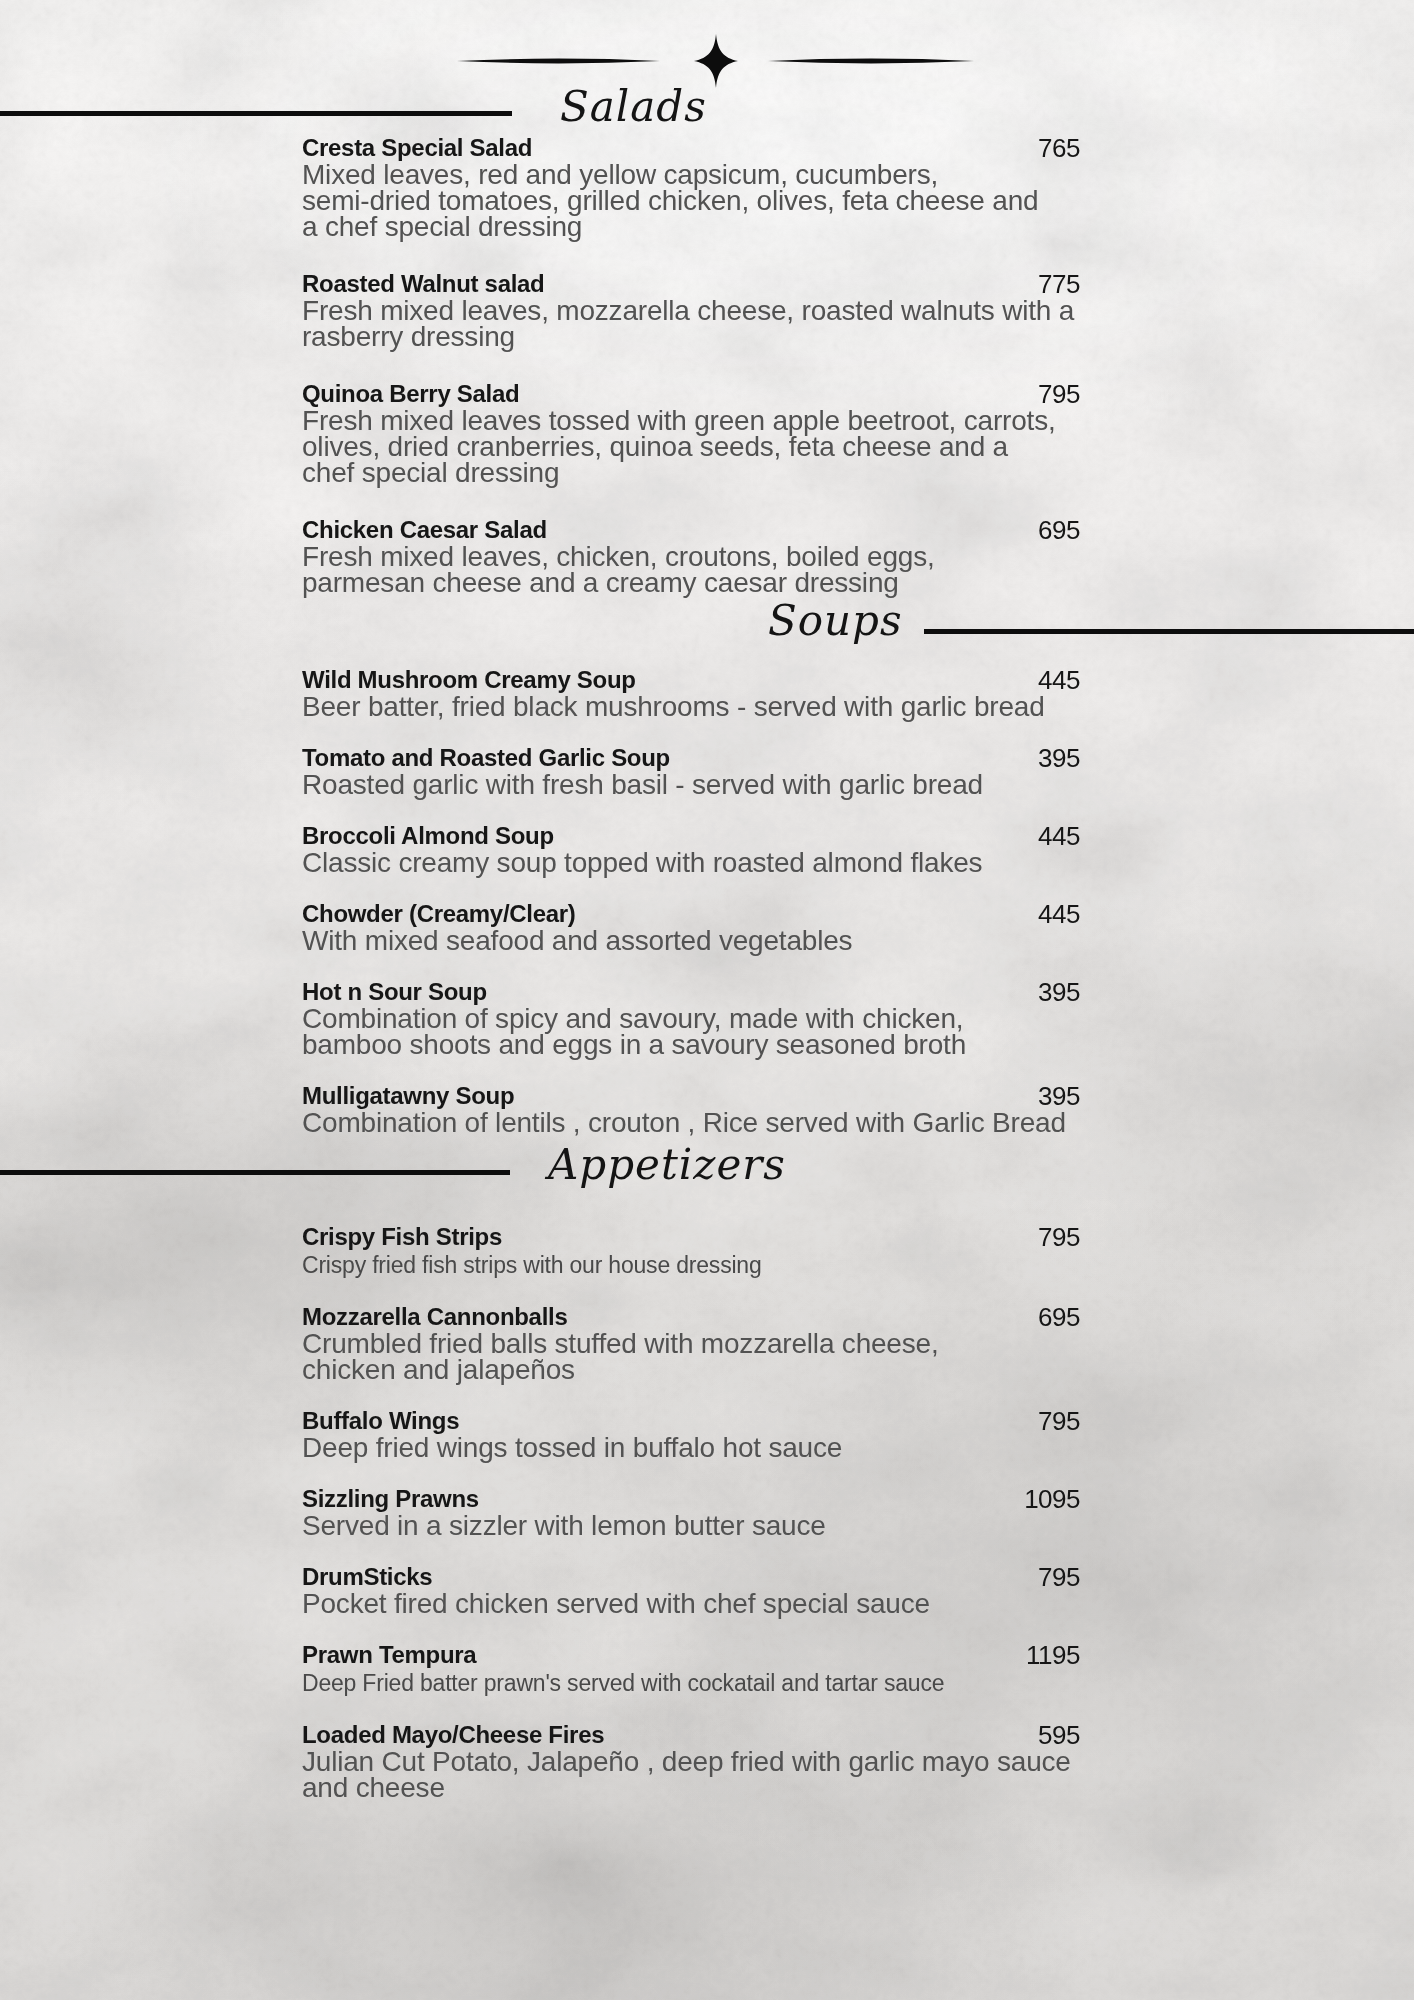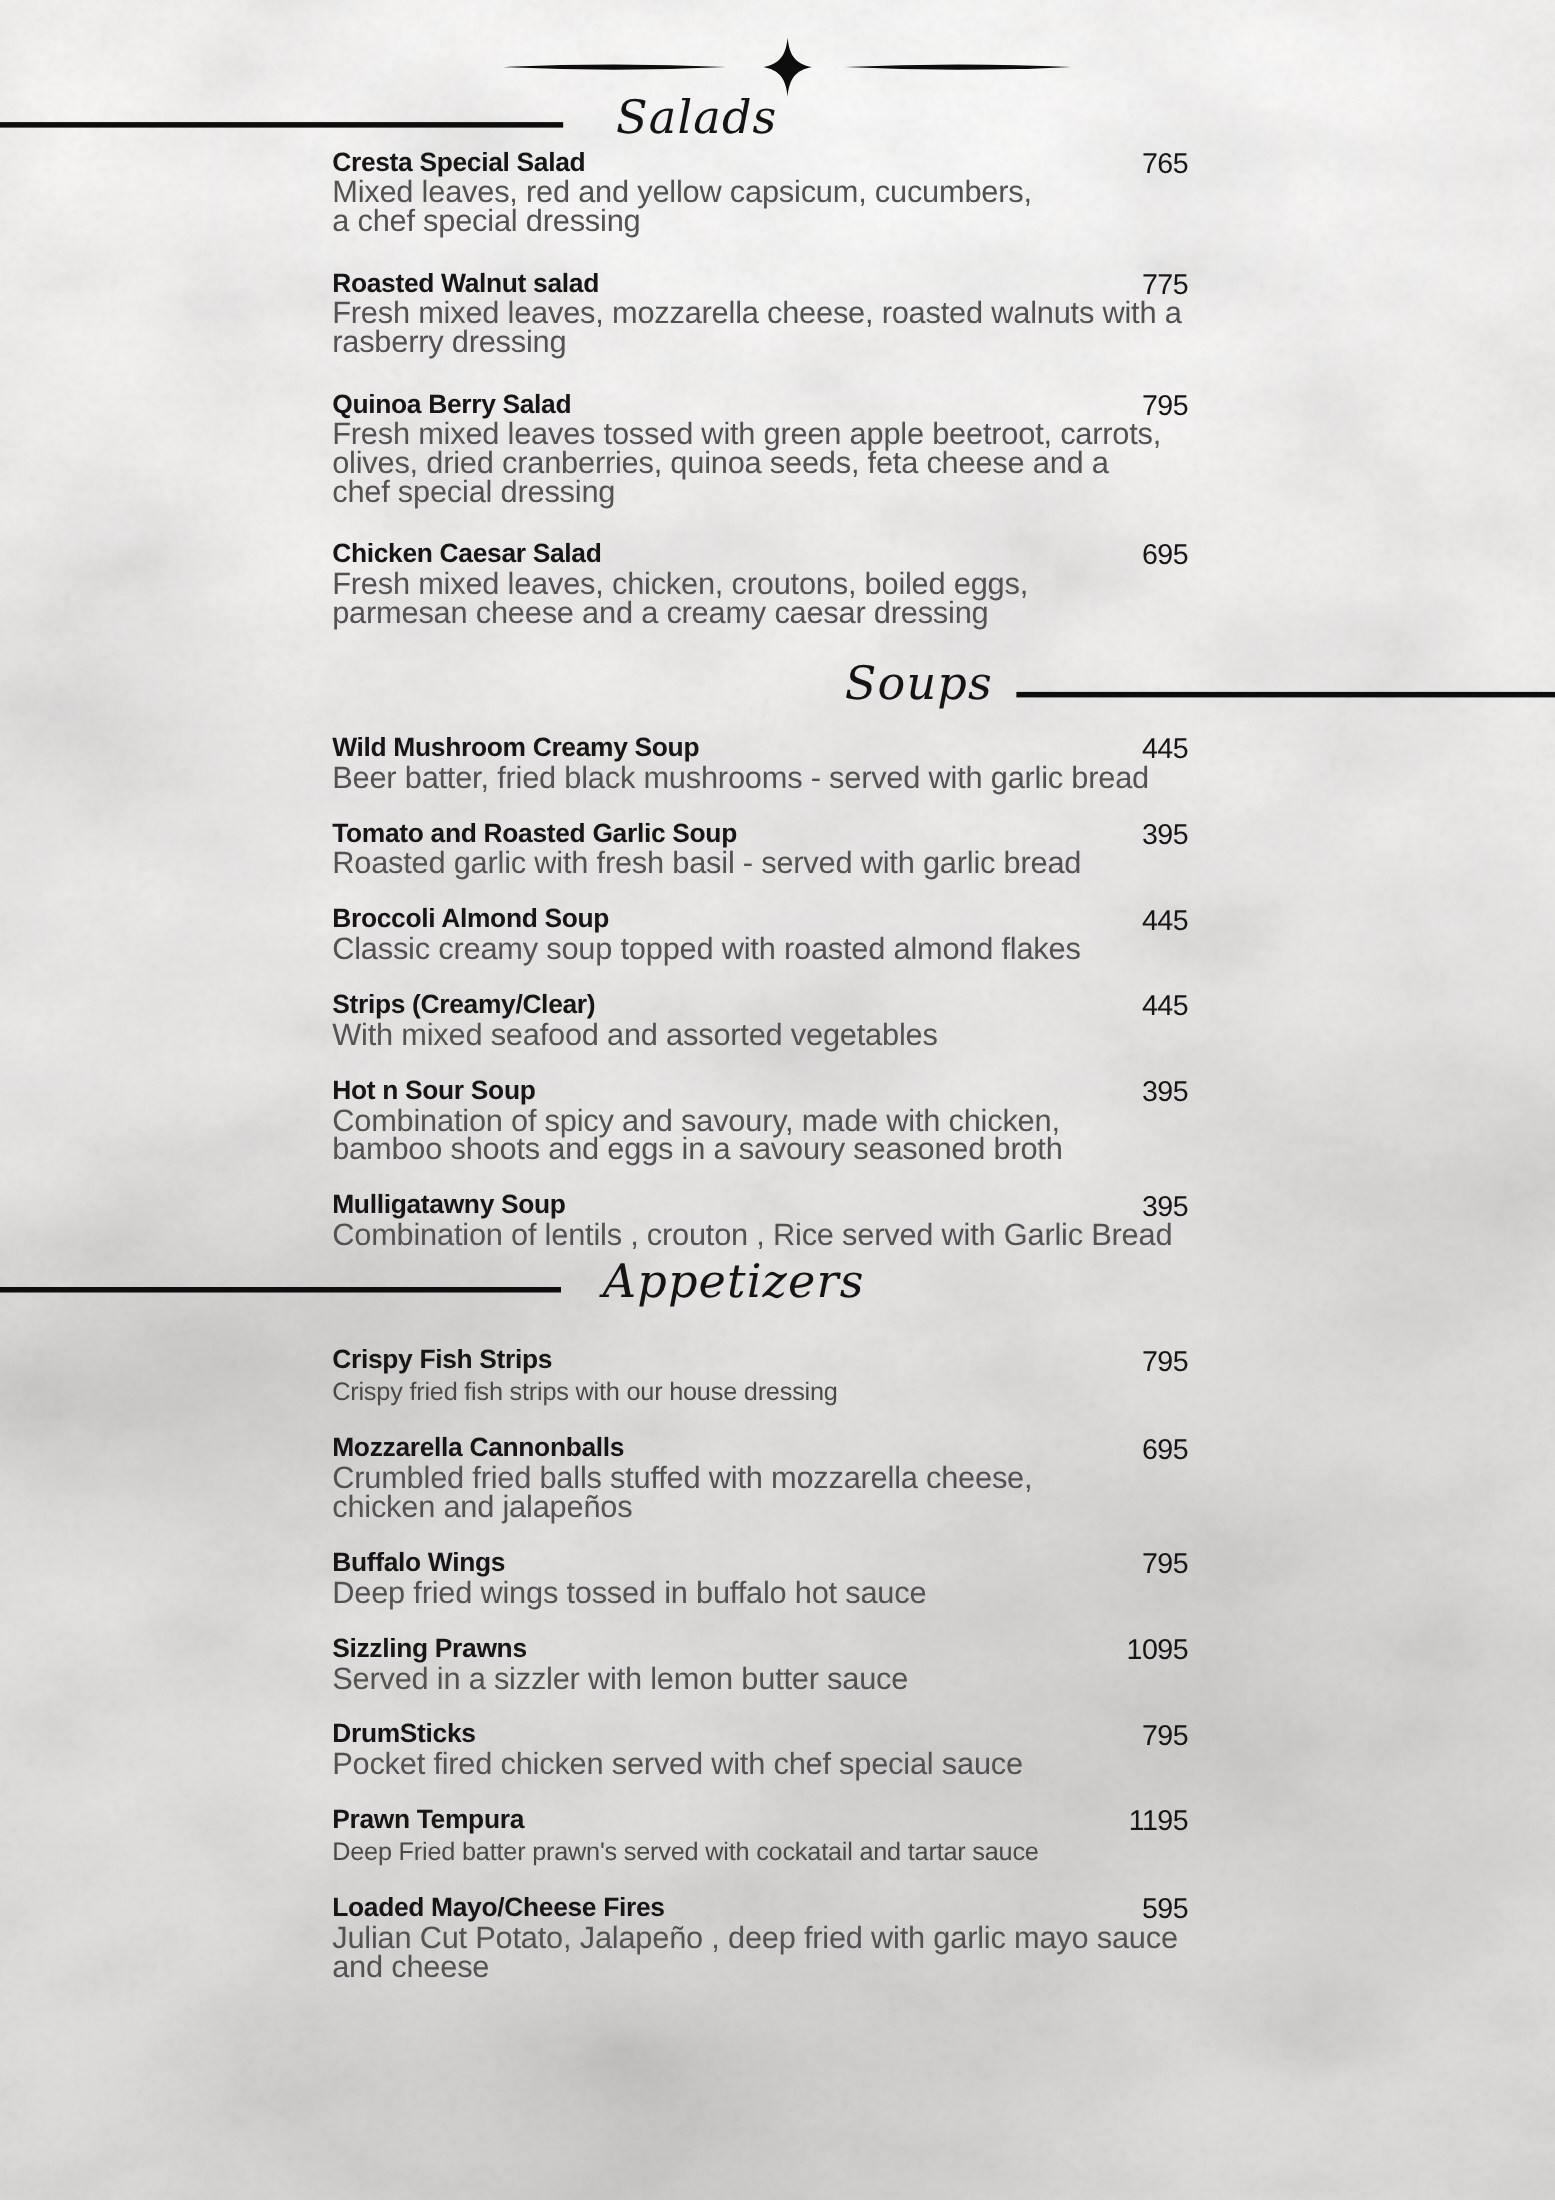--- a/index.html
+++ b/index.html
@@ -108,20 +108,21 @@
     <div class="heading-rule" id="rule-appetizers"></div>
     <div class="script-heading" id="heading-appetizers">Appetizers</div>
 
     <div class="section" id="section-salads">
         <div class="item">
           <div class="title-row">
             <div class="item-name">Cresta Special Salad</div>
             <div class="item-price">765</div>
           </div>
           <div class="desc-line">Mixed leaves, red and yellow capsicum, cucumbers,</div>
+          <div class="desc-line">semi-dried tomatoes, grilled chicken, olives, feta cheese and</div>
           <div class="desc-line">a chef special dressing</div>
         </div>
         <div class="item">
           <div class="title-row">
             <div class="item-name">Roasted Walnut salad</div>
             <div class="item-price">775</div>
           </div>
           <div class="desc-line">Fresh mixed leaves, mozzarella cheese, roasted walnuts with a</div>
           <div class="desc-line">rasberry dressing</div>
         </div>
@@ -160,21 +161,21 @@
         </div>
         <div class="item">
           <div class="title-row">
             <div class="item-name">Broccoli Almond Soup</div>
             <div class="item-price">445</div>
           </div>
           <div class="desc-line">Classic creamy soup topped with roasted almond flakes</div>
         </div>
         <div class="item">
           <div class="title-row">
-            <div class="item-name">Strips (Creamy/Clear)</div>
+            <div class="item-name">Chowder (Creamy/Clear)</div>
             <div class="item-price">445</div>
           </div>
           <div class="desc-line">With mixed seafood and assorted vegetables</div>
         </div>
         <div class="item">
           <div class="title-row">
             <div class="item-name">Hot n Sour Soup</div>
             <div class="item-price">395</div>
           </div>
           <div class="desc-line">Combination of spicy and savoury, made with chicken,</div>

